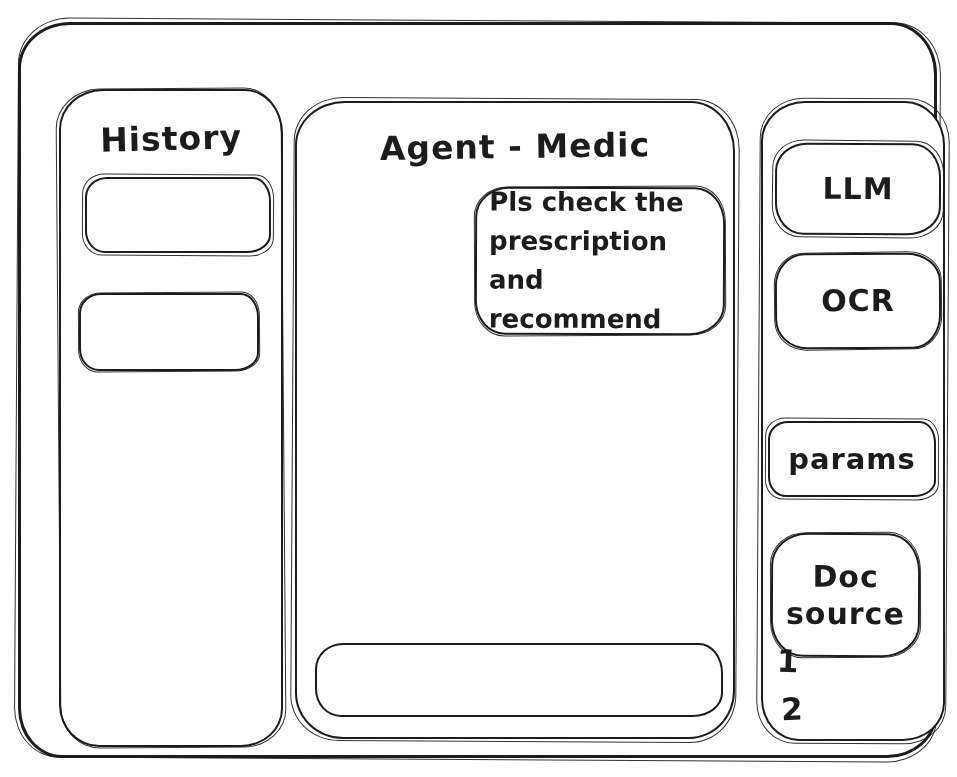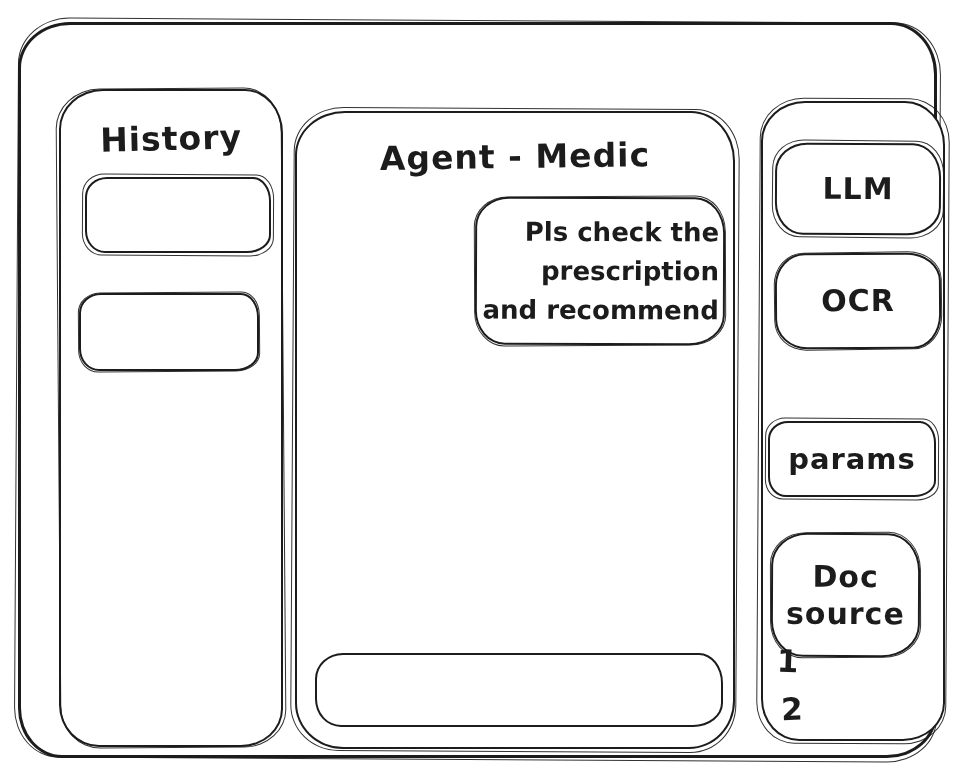--- a/index.html
+++ b/index.html
@@ -25,26 +25,26 @@
   
   .history{position:absolute;left:38px;top:64px;width:224px;height:658px;
     border-radius:44px 38px 42px 40px/40px 44px 38px 42px;}
   .history-title{position:absolute;left:0;right:0;top:28px;text-align:center;
     font-size:33px;font-weight:bold;letter-spacing:1px;transform:rotate(-1.4deg);}
   .hitem{position:absolute;border-radius:22px 18px 24px 20px/20px 24px 18px 22px;}
   .hitem.one{left:24px;top:86px;width:186px;height:76px;}
   .hitem.two{left:18px;top:202px;width:180px;height:78px;}
 
   
-  .chat{position:absolute;left:274px;top:86px;width:440px;height:638px;
+  .chat{position:absolute;left:274px;top:76px;width:440px;height:638px;
     border-radius:50px 44px 46px 48px/44px 50px 48px 46px;}
   .chat-title{position:absolute;left:0;right:0;top:24px;text-align:center;
     font-size:33px;font-weight:bold;letter-spacing:1px;transform:rotate(-.8deg);}
   .bubble{position:absolute;display:flex;align-items:center;justify-content:center;
-    text-align:right;font-size:26px;font-weight:bold;line-height:1.5;padding:10px 4px;}
+    text-align:left;font-size:26px;font-weight:bold;line-height:1.5;padding:10px 12px;}
   .bubble.user{left:178px;top:84px;width:250px;height:148px;
     border-radius:34px 30px 36px 30px/30px 36px 30px 34px;transform:rotate(.2deg);}
   .bubble.agent{left:12px;top:260px;width:260px;height:224px;
     border-radius:40px 36px 42px 36px/36px 42px 36px 40px;transform:rotate(-.2deg);}
   .chat-input{position:absolute;left:18px;top:540px;width:408px;height:74px;
     border-radius:28px 24px 30px 26px/26px 30px 24px 28px;
     font:inherit;font-size:24px;color:var(--ink);outline:none;padding:0 18px;}
 
   
   .tools{position:absolute;left:740px;top:76px;width:184px;height:640px;

